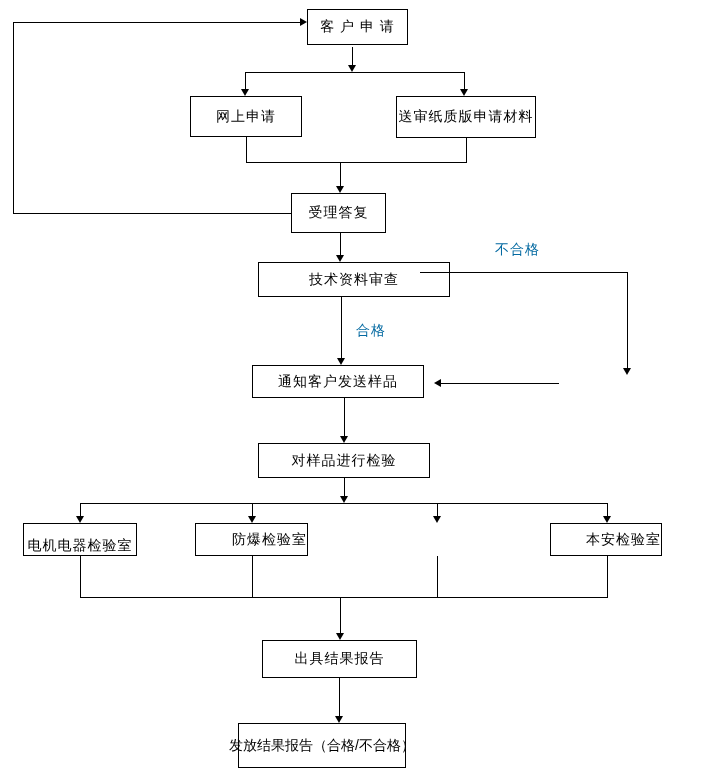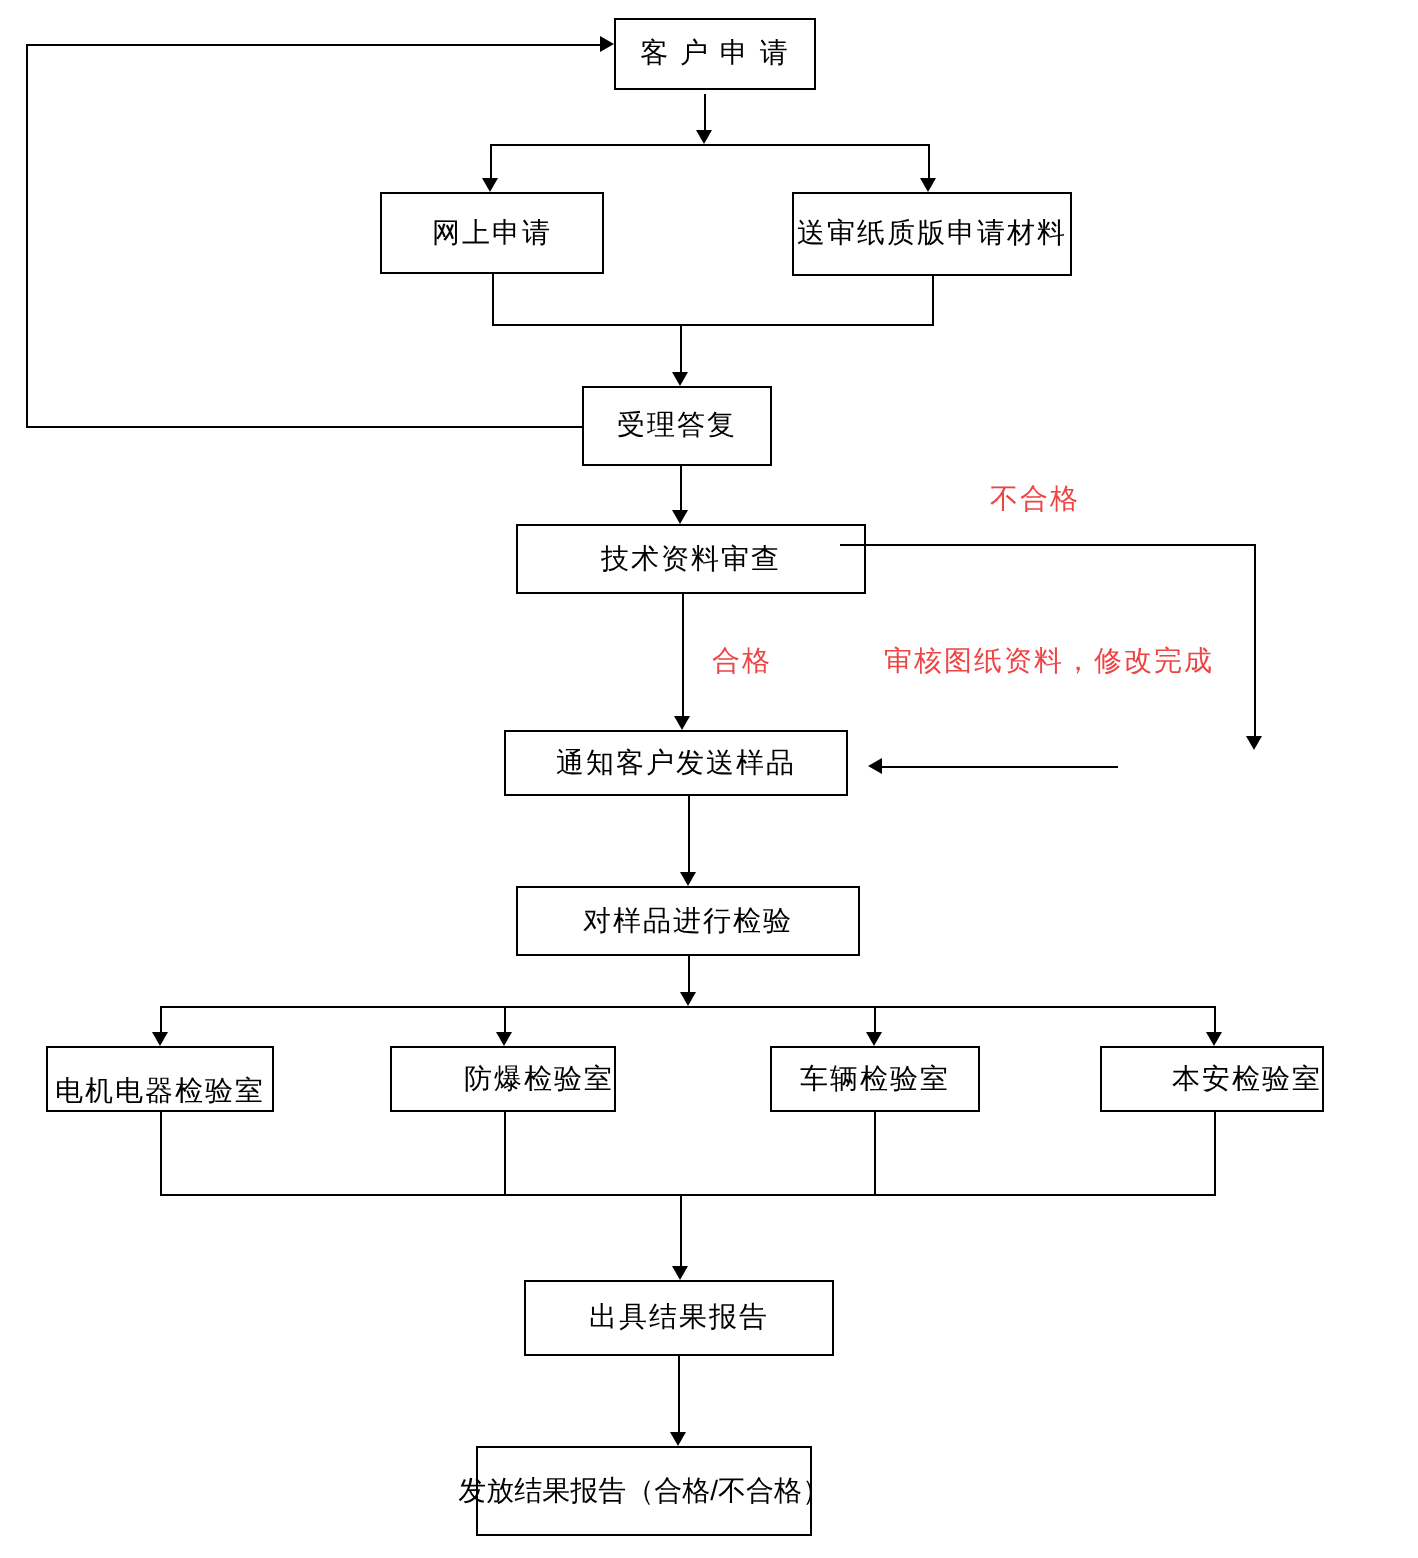--- a/index.html
+++ b/index.html
@@ -25,21 +25,21 @@
     justify-content: center;
     font-size: 14px;
     color: #000000;
     letter-spacing: 1px;
     white-space: nowrap;
     text-align: center;
   }
   .edge-label {
     position: absolute;
     font-size: 14px;
-    color: #ef4444;
+    color: #0369a1;
     letter-spacing: 1px;
     white-space: nowrap;
   }
   .hl { position: absolute; height: 1px; background: #000000; }
   .vl { position: absolute; width: 1px; background: #000000; }
   .arr { position: absolute; width: 0; height: 0; }
   .arr-d { border-left: 4px solid transparent; border-right: 4px solid transparent; border-top: 7px solid #000000; }
   .arr-r { border-top: 4px solid transparent; border-bottom: 4px solid transparent; border-left: 7px solid #000000; }
   .arr-l { border-top: 4px solid transparent; border-bottom: 4px solid transparent; border-right: 7px solid #000000; }
 </style>
@@ -57,60 +57,56 @@
   </div>
 
   <div class="node" style="left:190px; top:96px; width:112px; height:41px;">
     <span>网上申请</span>
   </div>
 
   <div class="node" style="left:291px; top:193px; width:95px; height:40px;">
     <span>受理答复</span>
   </div>
 
-  <div class="node" style="left:258px; top:262px; width:175px; height:35px;">
+  <div class="node" style="left:258px; top:262px; width:192px; height:35px;">
     <span>技术资料审查</span>
   </div>
 
   <div class="node" style="left:252px; top:365px; width:172px; height:33px;">
     <span>通知客户发送样品</span>
   </div>
 
 
   <div class="node" style="left:258px; top:443px; width:172px; height:35px;">
     <span>对样品进行检验</span>
   </div>
 
   <div class="node" style="left:23px; top:523px; width:114px; height:33px;align-items:flex-end;">
     <span>电机电器检验室</span>
   </div>
 
   <div class="node" style="left:195px; top:523px; width:113px; height:33px;padding-left:36px;">
     <span>防爆检验室</span>
   </div>
 
-  <div class="node" style="left:385px; top:523px; width:105px; height:33px;">
-    <span>车辆检验室</span>
-  </div>
 
   <div class="node" style="left:550px; top:523px; width:112px; height:33px;justify-content:flex-end;">
     <span>本安检验室</span>
   </div>
 
   <div class="node" style="left:262px; top:640px; width:155px; height:38px;">
     <span>出具结果报告</span>
   </div>
 
   <div class="node" style="left:238px; top:723px; width:168px; height:45px; letter-spacing:0;">
     <span>发放结果报告（合格/不合格）</span>
   </div>
 
   <div class="edge-label" style="left:495px; top:241px;">不合格</div>
   <div class="edge-label" style="left:356px; top:322px;">合格</div>
-  <div class="edge-label" style="left:442px; top:322px;">审核图纸资料，修改完成</div>
 
   <div class="hl" style="left:13px; top:22px; width:287px;"></div>
   <div class="vl" style="left:13px; top:22px; height:191px;"></div>
   <div class="hl" style="left:13px; top:213px; width:278px;"></div>
   <div class="arr arr-r" style="left:300px; top:18px;"></div>
 
   <div class="vl" style="left:352px; top:47px; height:18px;"></div>
   <div class="arr arr-d" style="left:348px; top:65px;"></div>
   <div class="hl" style="left:245px; top:72px; width:220px;"></div>
   <div class="vl" style="left:245px; top:72px; height:17px;"></div>

